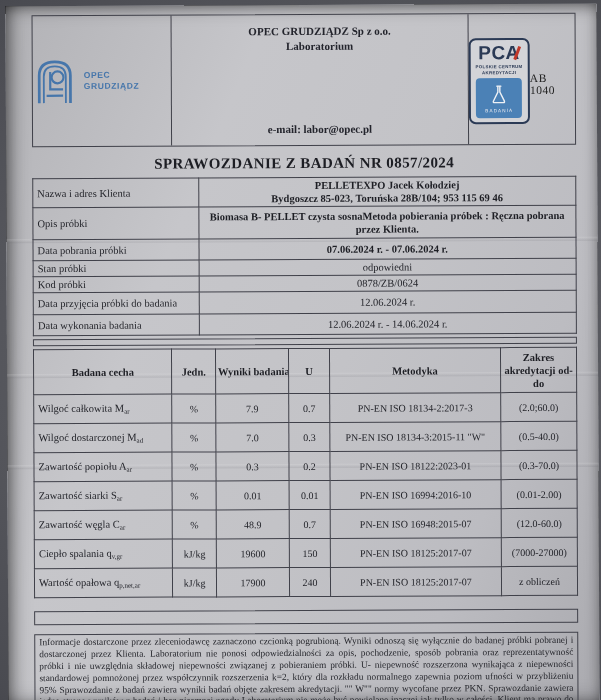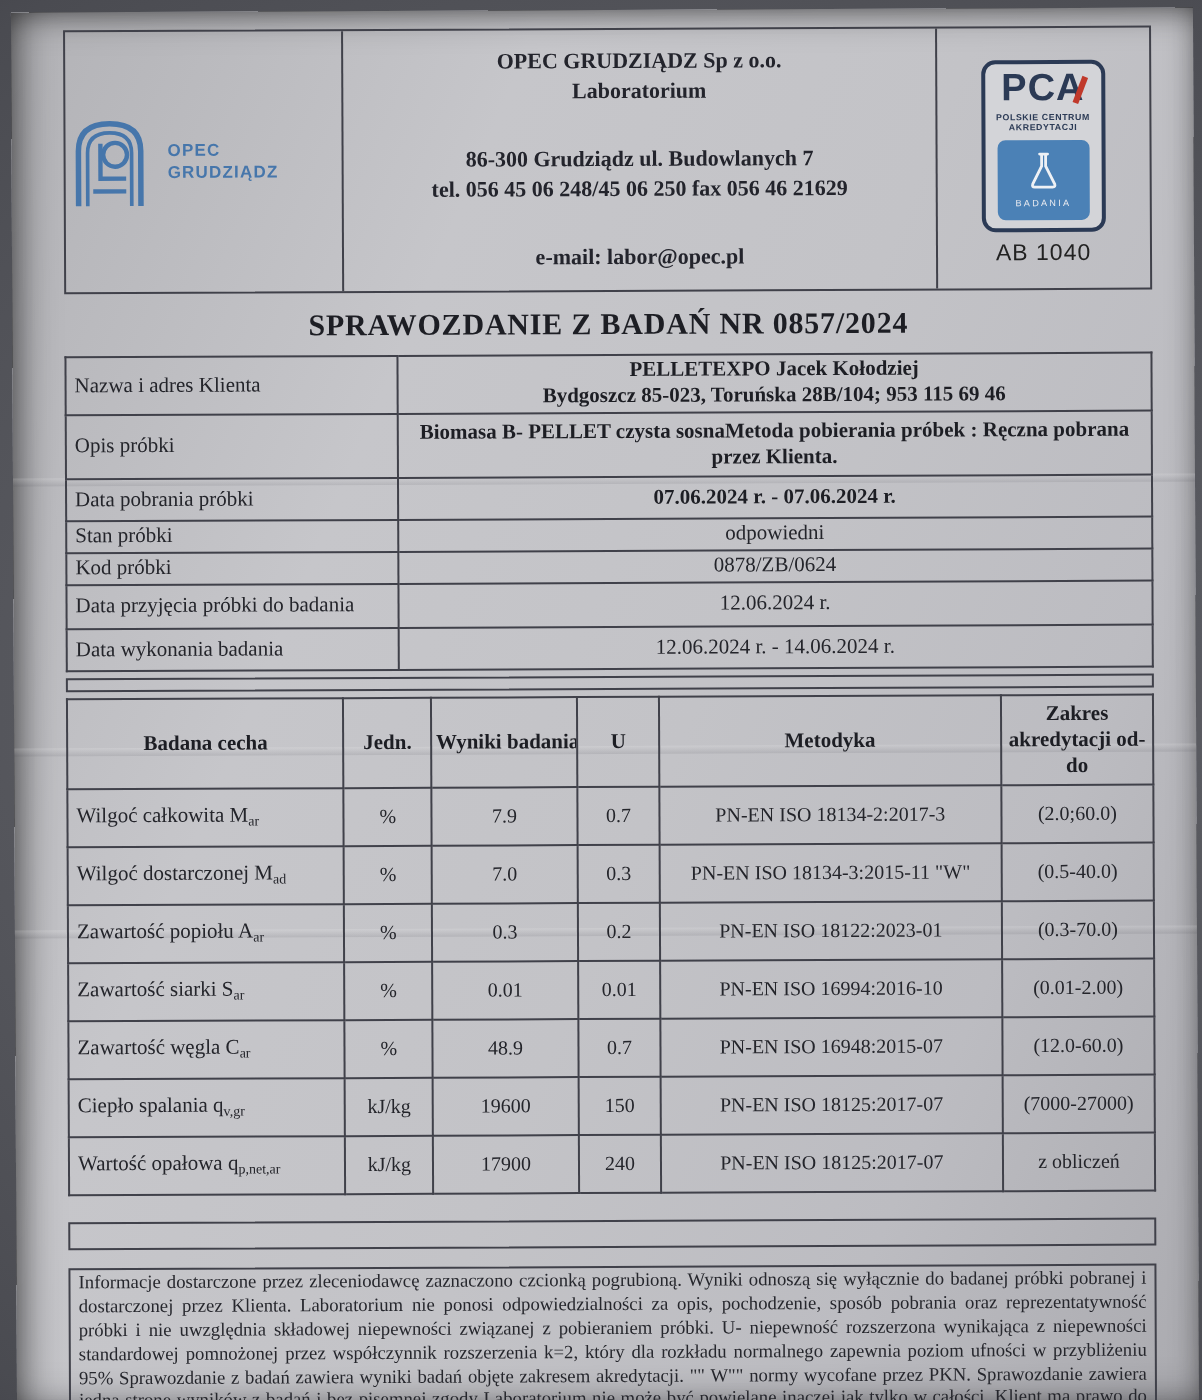--- a/index.html
+++ b/index.html
@@ -20,32 +20,32 @@
   
   .hbox{display:flex;border:1.4px solid #40414a;height:130px;}
   .hcell{border-right:1.2px solid #40414a;}
   .hcell:last-child{border-right:none;}
   .h-left{width:26%;display:flex;align-items:center;justify-content:flex-start;gap:7px;}
   .logo-text{color:#4676ab;font-family:"Liberation Sans",sans-serif;font-weight:bold;
     font-size:8.5px;letter-spacing:.6px;line-height:1.25;}
   .h-center{width:54%;display:flex;flex-direction:column;justify-content:space-between;
     text-align:center;padding:9px 4px 8px;font-weight:bold;font-size:11px;color:#23242c;}
   .h-center .grp{line-height:1.35;}
-  .h-right{width:20%;display:flex;flex-direction:column;align-items:center;justify-content:center;padding-top:4px;}
+  .h-right{width:20%;display:flex;flex-direction:row;align-items:center;justify-content:center;padding-top:4px;}
   .pca-badge{width:62px;height:86px;background:#d3d4d8;border:2px solid #2b3a55;border-radius:7px;
     display:flex;flex-direction:column;align-items:center;padding:3px 0 4px;box-sizing:border-box;}
   .pca-acronym{position:relative;font-family:"Liberation Sans",sans-serif;font-weight:bold;
     font-size:19px;line-height:19px;color:#2b3a55;letter-spacing:.5px;}
   .pca-red{position:absolute;right:1px;top:3px;width:3px;height:14px;background:#c0392b;transform:rotate(21deg);}
   .pca-org{font-family:"Liberation Sans",sans-serif;font-size:4.4px;font-weight:bold;color:#2b3a55;
     text-align:center;line-height:1.3;margin:2px 0 3px;letter-spacing:.3px;}
   .pca-blue{width:46px;height:44px;background:#4b81b6;border-radius:4px;display:flex;flex-direction:column;
     align-items:center;justify-content:center;gap:2px;}
   .pca-badania{font-family:"Liberation Sans",sans-serif;font-size:4.6px;color:#e8eaf0;letter-spacing:1.1px;}
-  .ab{font-family:Liberation Sans, sans-serif;font-size:11.5px;color:#222;margin-top:5px;letter-spacing:.5px;}
+  .ab{font-family:Liberation Serif, serif;font-size:11.5px;color:#222;margin-top:5px;letter-spacing:.5px;}
 
   
   .title{text-align:center;font-weight:bold;font-size:15px;letter-spacing:.4px;
     margin:9px 0 5px;color:#1d1e24;}
 
   
   table{width:100%;border-collapse:collapse;table-layout:fixed;}
   td,th{border:1.1px solid #40414a;overflow:hidden;}
   .client td{font-size:10.5px;padding:1px 4px;}
   .client .lab{text-align:left;}
@@ -90,24 +90,20 @@
           <div class="logo-text">
             <div>OPEC</div>
             <div>GRUDZIĄDZ</div>
           </div>
         </div>
 
         <div class="hcell h-center">
           <div class="grp">
             <div>OPEC GRUDZIĄDZ Sp z o.o.</div>
             <div>Laboratorium</div>
-          </div>
-          <div class="grp">
-            <div>86-300 Grudziądz ul. Budowlanych 7</div>
-            <div>tel. 056 45 06 248/45 06 250    fax 056 46 21629</div>
           </div>
           <div class="grp">
             <div>e-mail: labor@opec.pl</div>
           </div>
         </div>
 
         <div class="hcell h-right">
           <div class="pca-badge">
             <div class="pca-acronym">
               <span>PCA</span>

